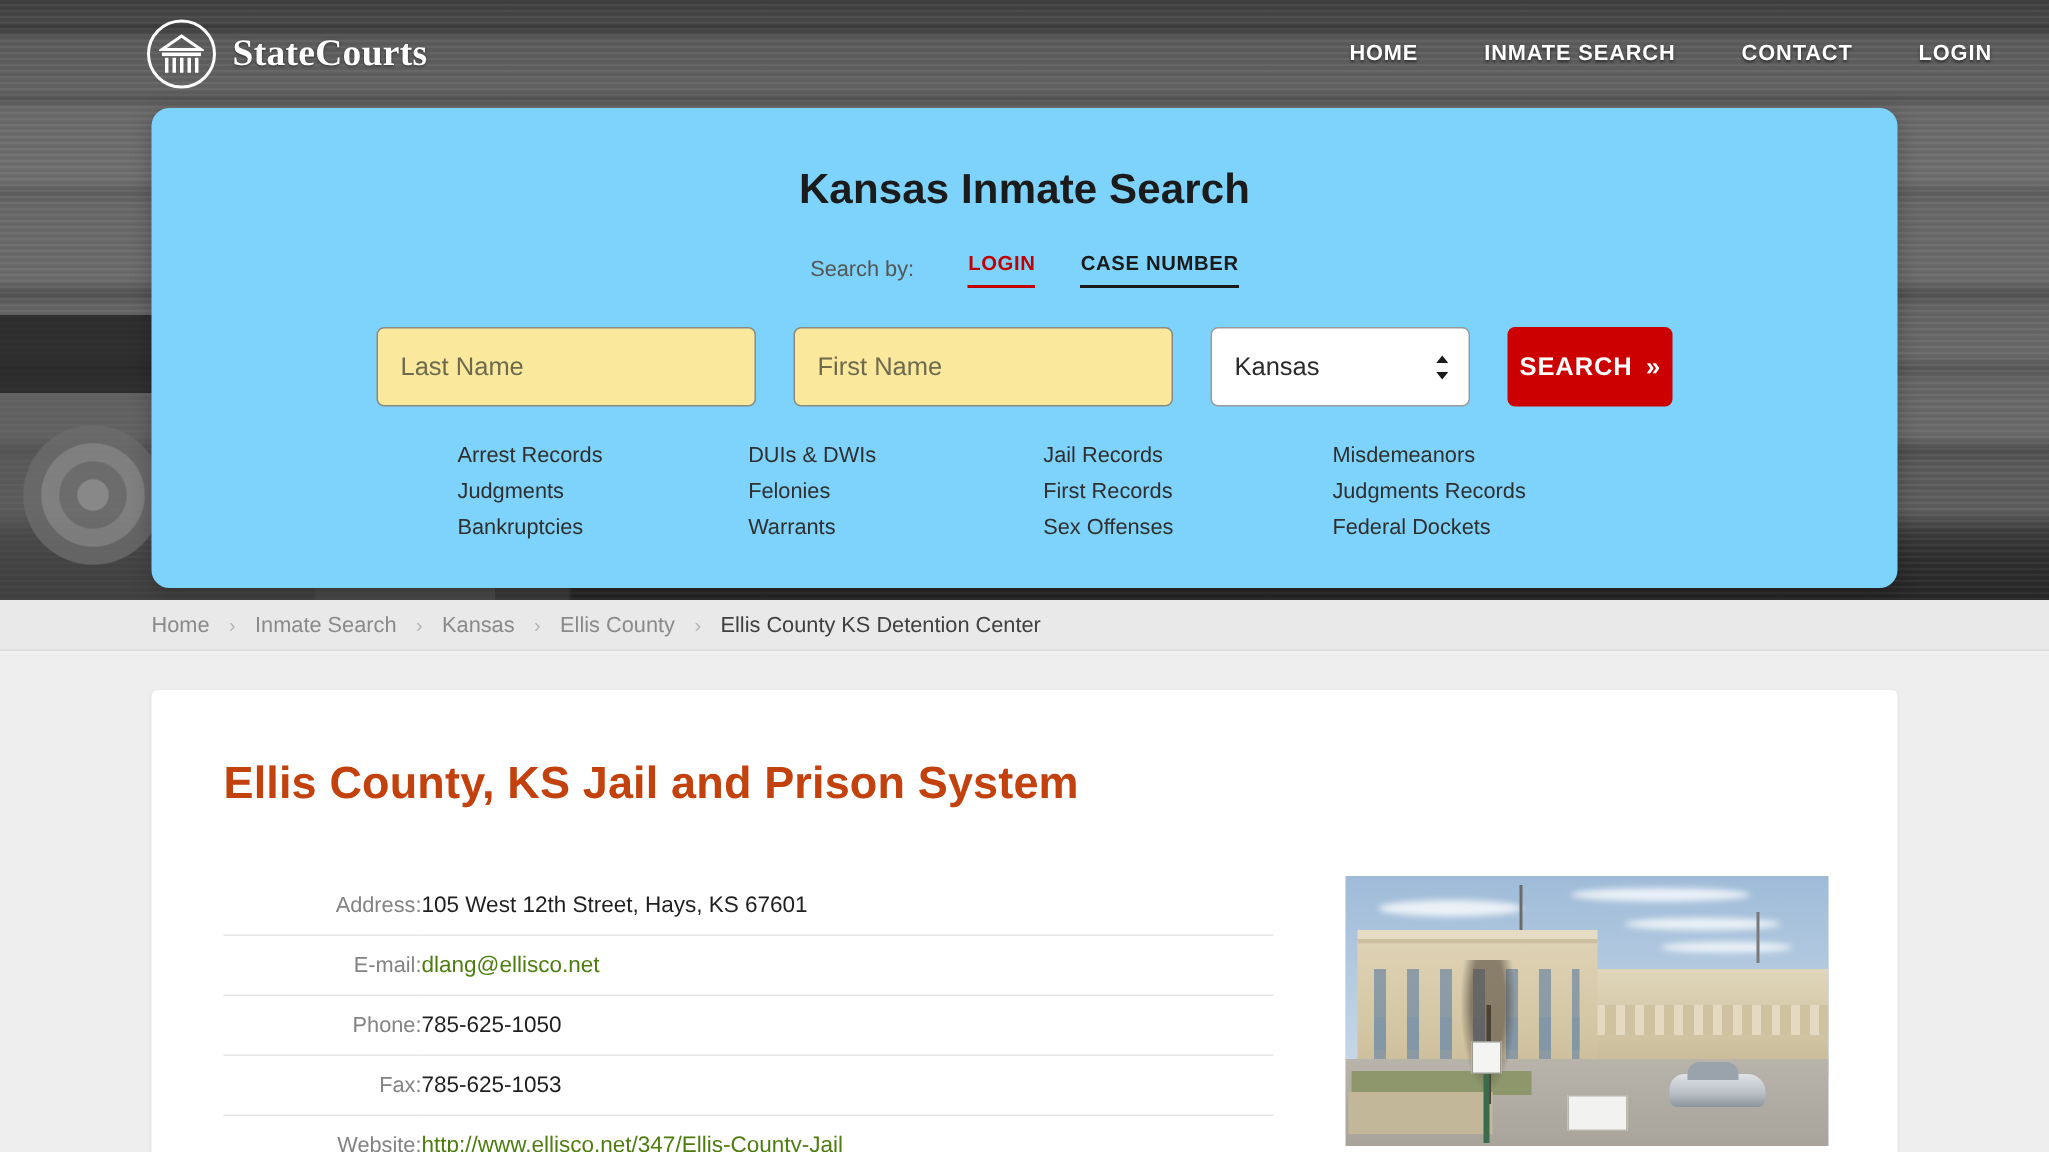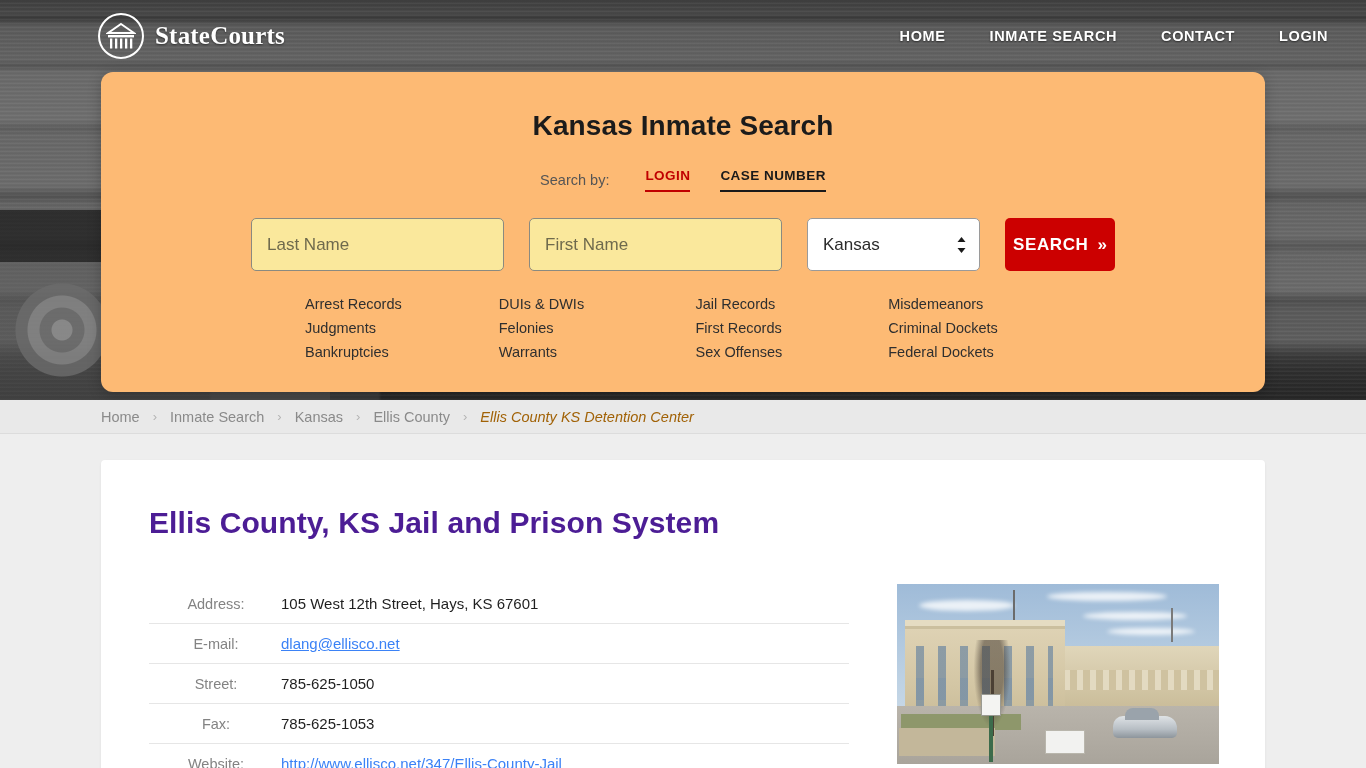--- a/index.html
+++ b/index.html
@@ -121,21 +121,21 @@
     white-space: nowrap;
   }
 
   
   .search-card {
     position: absolute;
     left: 101px;
     top: 72px;
     width: 1164px;
     height: 320px;
-    background: #fdba74;
+    background: #7dd3fc;
     border-radius: 12px;
     box-shadow: 0 3px 14px rgba(0,0,0,0.22);
     z-index: 4;
     padding: 26px 0 0 0;
   }
   .search-title {
     text-align: center;
     font-size: 28px;
     font-weight: 700;
     color: #1b1b1b;
@@ -254,21 +254,21 @@
     align-items: center;
     padding-left: 101px;
   }
   .crumb {
     font-size: 14.5px;
     color: #8a8a8a;
     text-decoration: none;
     cursor: pointer;
     white-space: nowrap;
   }
-  .crumb.current { color: #a16207; cursor: default; font-style: italic; }
+  .crumb.current { color: #404040; cursor: default; }
   .crumb-sep {
     color: #b4b4b4;
     font-size: 13px;
     margin: 0 13px;
     user-select: none;
   }
 
   
   .page {
     width: 1366px;
@@ -281,51 +281,50 @@
     margin: 0 auto;
     background: #ffffff;
     border-radius: 4px;
     min-height: 308px;
     padding: 46px 48px 0 48px;
     box-shadow: 0 1px 3px rgba(0,0,0,0.06);
   }
   .page-title {
     font-size: 30px;
     font-weight: 700;
-    color: #4c1d95;
+    color: #c2410c;
     margin: 0 0 44px 0;
     letter-spacing: 0.1px;
   }
   .detail-wrap { display: flex; gap: 48px; align-items: flex-start; }
   .info-table {
     flex: 0 0 700px;
     border-collapse: collapse;
     width: 700px;
   }
   .info-table tr { border-bottom: 1px solid #e6e6e6; }
   .info-table tr:first-child { border-top: none; }
   .info-table th {
-    text-align: center;
+    text-align: right;
     font-size: 14.5px;
     font-weight: 400;
     color: #838383;
     padding: 11px 0 11px 2px;
     width: 132px;
     vertical-align: middle;
   }
   .info-table td {
     font-size: 15px;
     color: #1f1f1f;
     padding: 11px 0;
     vertical-align: middle;
     margin-left: 18px;
   }
   .info-table td a {
-    color: #3b82f6;
-    text-decoration: underline;
+    color: #4d7c0f;
     cursor: pointer;
   }
 
   
   .photo {
     position: relative;
     width: 322px;
     height: 180px;
     overflow: hidden;
     background: #b9c9da;
@@ -534,21 +533,21 @@
         <a class="qlink">Felonies</a>
         <a class="qlink">Warrants</a>
       </div>
       <div class="links-col c3">
         <a class="qlink">Jail Records</a>
         <a class="qlink">First Records</a>
         <a class="qlink">Sex Offenses</a>
       </div>
       <div class="links-col c4">
         <a class="qlink">Misdemeanors</a>
-        <a class="qlink">Criminal Dockets</a>
+        <a class="qlink">Judgments Records</a>
         <a class="qlink">Federal Dockets</a>
       </div>
     </div>
   </div>
 </div>
 
 <div class="crumbbar">
   <a class="crumb">Home</a>
   <span class="crumb-sep">›</span>
   <a class="crumb">Inmate Search</a>
@@ -571,21 +570,21 @@
             <th>Address:</th>
             <td>105 West 12th Street, Hays, KS 67601</td>
           </tr>
           <tr>
             <th>E-mail:</th>
             <td>
               <a>dlang@ellisco.net</a>
             </td>
           </tr>
           <tr>
-            <th>Street:</th>
+            <th>Phone:</th>
             <td>785-625-1050</td>
           </tr>
           <tr>
             <th>Fax:</th>
             <td>785-625-1053</td>
           </tr>
           <tr>
             <th>Website:</th>
             <td>
               <a>http://www.ellisco.net/347/Ellis-County-Jail</a>

